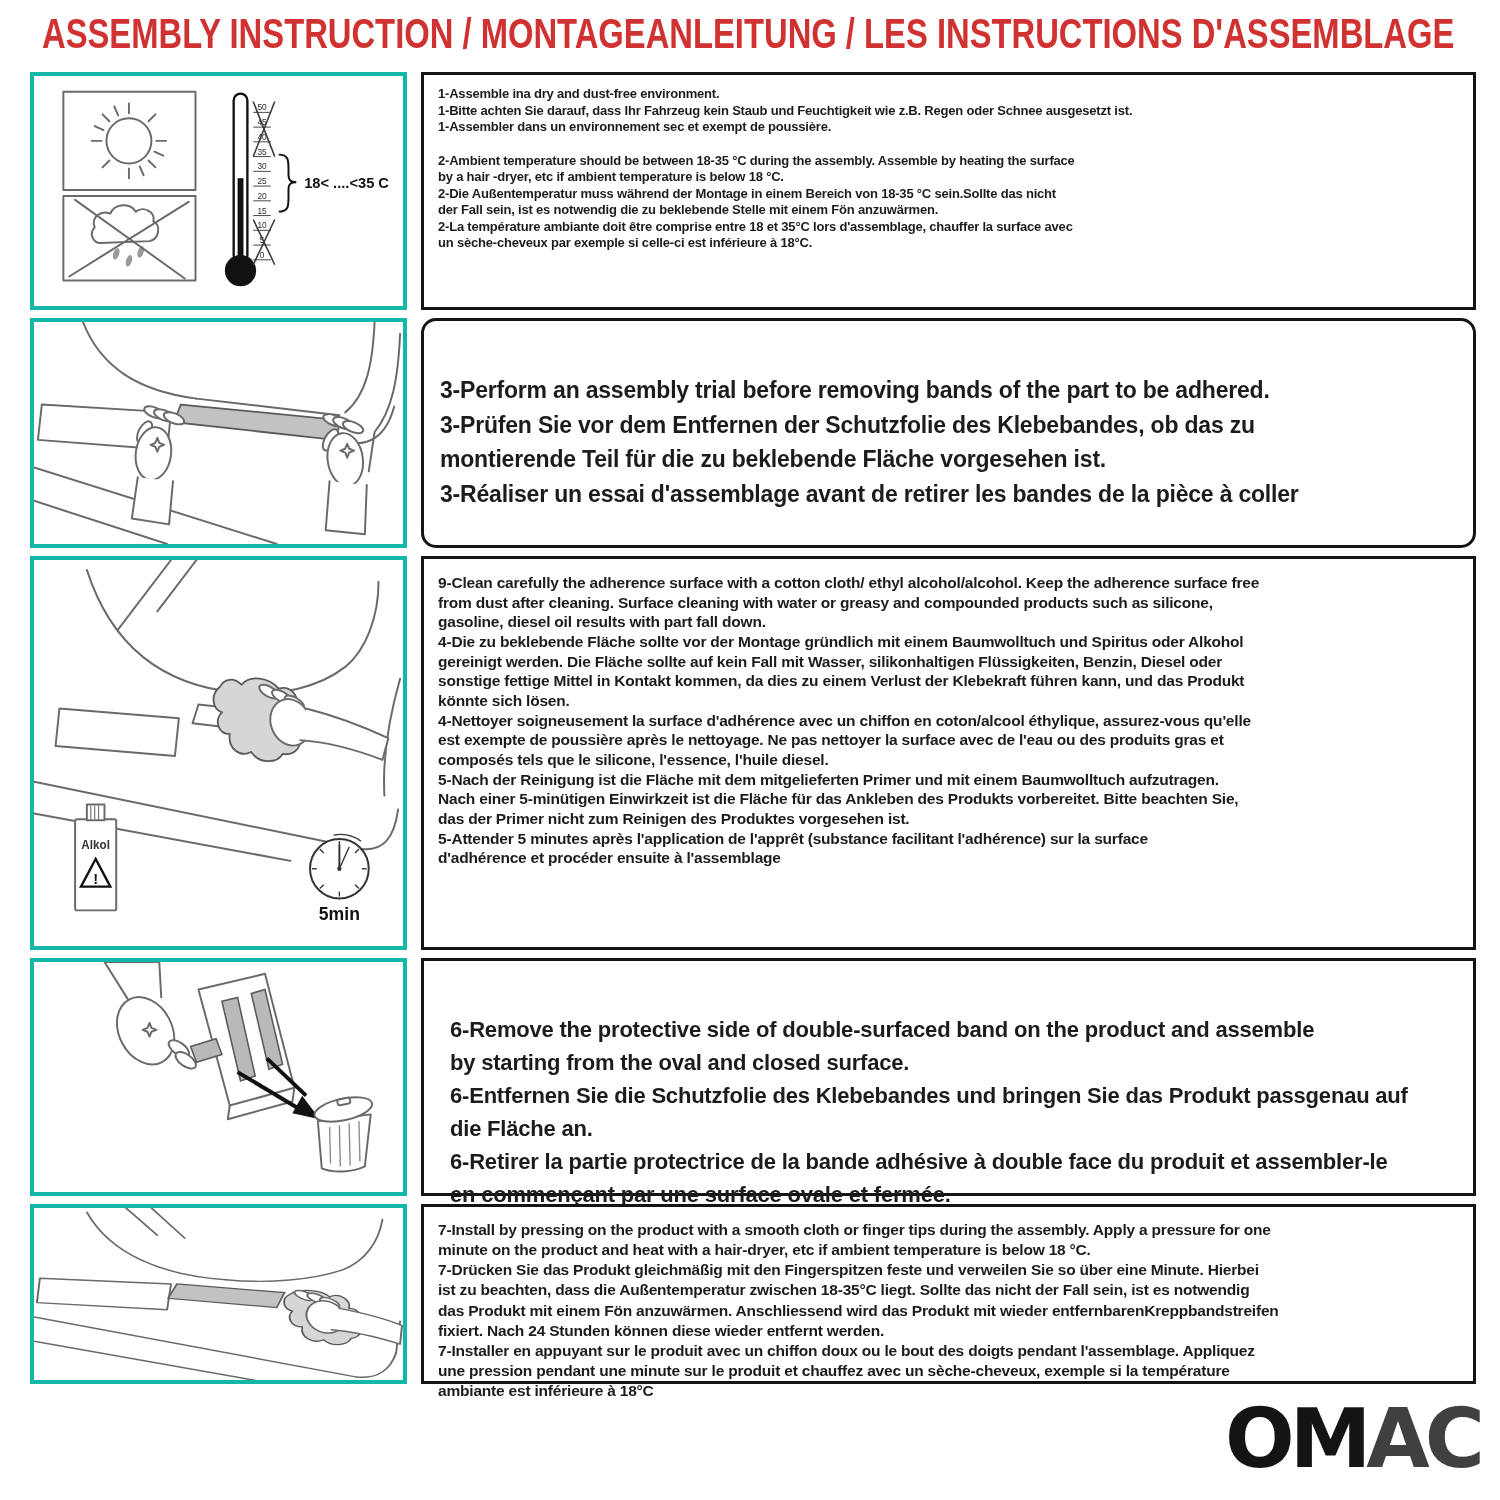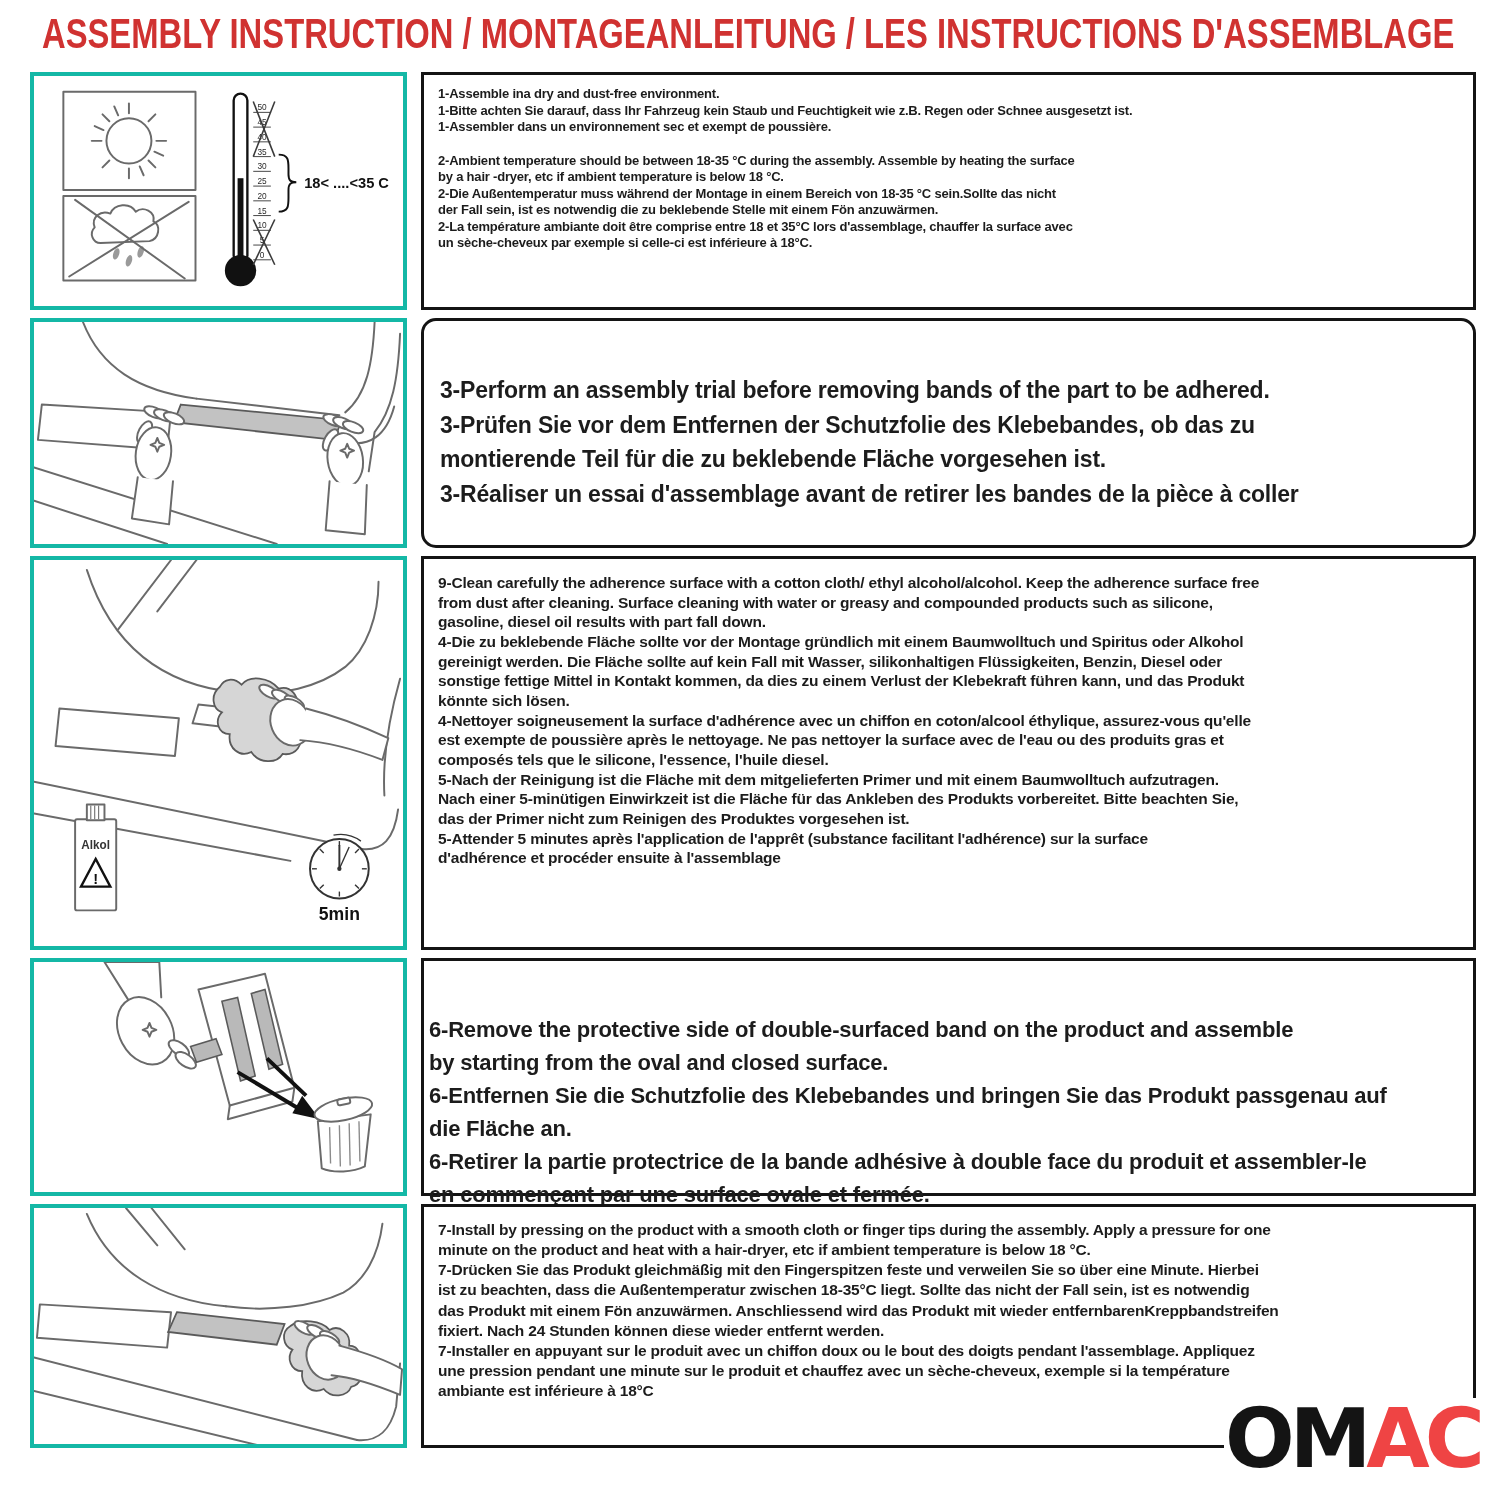--- a/index.html
+++ b/index.html
@@ -10,39 +10,39 @@
   .title{
     position:absolute;left:42px;top:10px;margin:0;
     font-size:42px;font-weight:bold;color:#d03231;white-space:nowrap;
     transform:scaleX(0.78);transform-origin:0 0;letter-spacing:0px;
   }
   .row{position:absolute;left:30px;width:1446px;display:flex;gap:14px;align-items:stretch;}
   .r1{top:72px;height:238px;}
   .r2{top:318px;height:230px;}
   .r3{top:556px;height:394px;}
   .r4{top:958px;height:238px;}
-  .r5{top:1204px;height:244px;}
+  .r5{top:1204px;height:180px;}
   .illu{flex:0 0 377px;width:377px;box-sizing:border-box;border:4px solid #14b8a6;background:#fff;}
   .illu svg{display:block;width:100%;height:100%;}
   .txt{flex:1;box-sizing:border-box;border:3px solid #141414;background:#fff;letter-spacing:-0.2px;}
   .txt p{margin:0;white-space:pre-line;font-weight:bold;}
   .txt p.b{font-weight:bold;}
   .txt p.gap{margin-top:17px;}
   .t1{padding:11px 14px;font-size:13px;line-height:1.27;}
   .t2{padding:52px 16px 0;font-size:23px;line-height:1.5;border-radius:15px;}
   .t3{padding:14px 14px;font-size:15.5px;line-height:1.27;}
-  .t4{padding:52px 5px 0;font-size:22px;line-height:1.5;}
+  .t4{padding:52px 26px 0;font-size:22px;line-height:1.5;}
   .t5{padding:13px 14px;font-size:15.5px;line-height:1.3;}
   .logo{
     position:absolute;right:20px;bottom:8px;width:256px;height:94px;background:#fff;z-index:5;
     display:flex;align-items:flex-start;justify-content:flex-end;
     font-family:"DejaVu Sans",sans-serif;font-weight:bold;font-size:82px;letter-spacing:-5px;line-height:1;
   }
   .logo .lk{color:#141414;}
-  .logo .lr{color:#ef4444;}
+  .logo .lr{color:#404040;}
   .ln{stroke:#6a6a6a;stroke-width:2;fill:none;stroke-linecap:round;stroke-linejoin:round;}
   .lnw{stroke:#6a6a6a;stroke-width:2;fill:#ffffff;stroke-linecap:round;stroke-linejoin:round;}
   .strip{fill:#c2c2c2;stroke:#5a5a5a;stroke-width:1.8;}
   .cloth{fill:#d6d6d6;stroke:#5a5a5a;stroke-width:1.8;}
   .tape{fill:#b9b9b9;stroke:#5a5a5a;stroke-width:1.6;}
   .blk{fill:#111;stroke:none;}
   .scl{font-size:8.5px;fill:#2a2a2a;font-family:"Liberation Sans",sans-serif;}
 </style>
 </head>
 <body>

